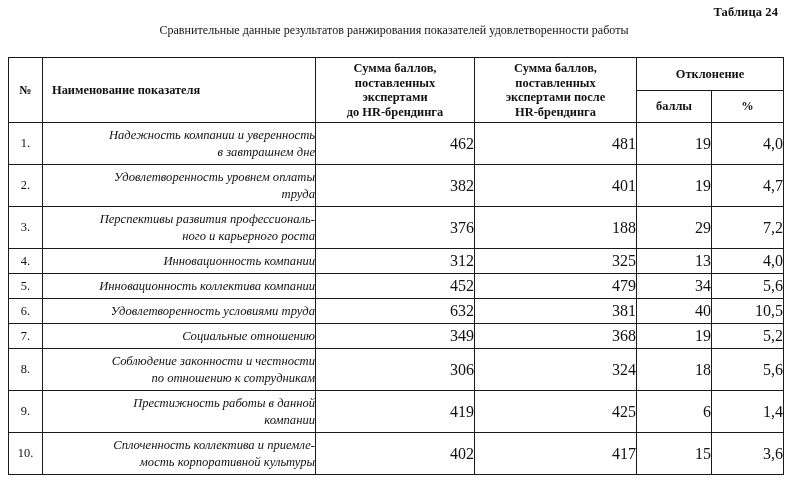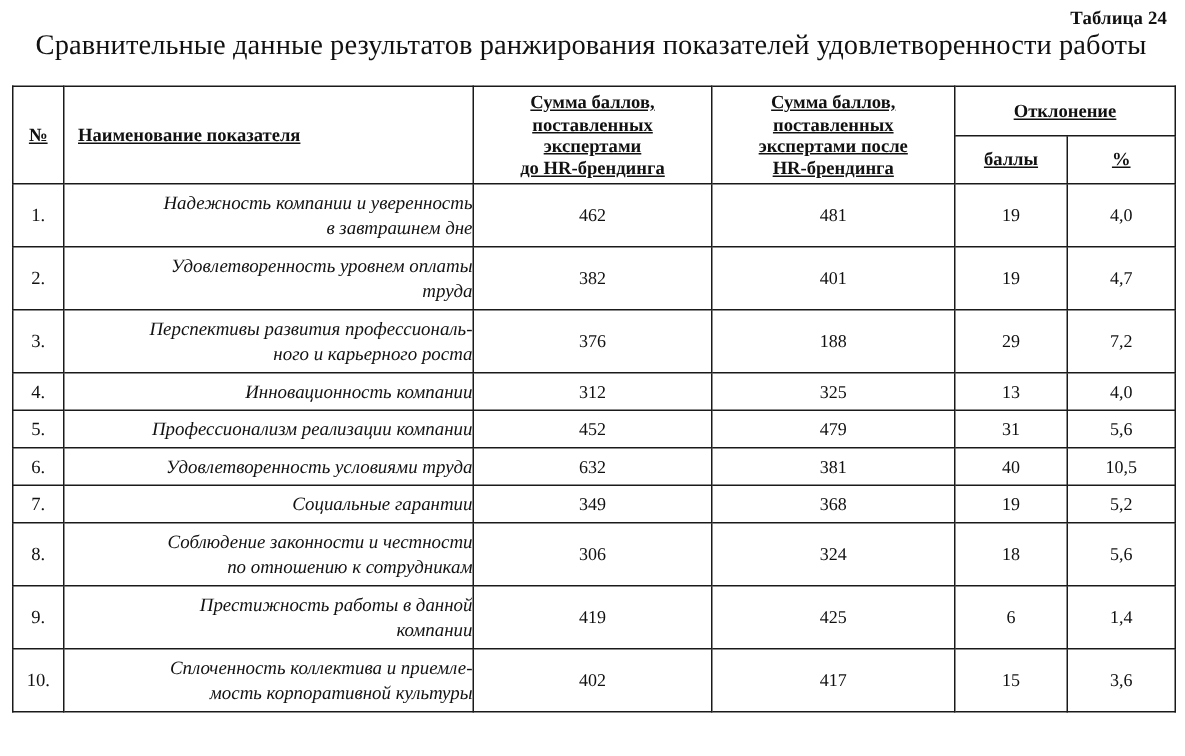--- a/index.html
+++ b/index.html
@@ -30,21 +30,21 @@
     text-align: right;
     font-weight: bold;
     font-size: 12.5px;
     line-height: 16px;
     padding-top: 4px;
     padding-right: 2px;
     letter-spacing: 0.1px;
   }
   .caption-line {
     text-align: center;
-    font-size: 19px;
+    font-size: 12px;
     line-height: 17px;
     letter-spacing: 0.05px;
   }
   .caption-line.first { padding-top: 2px; }
 
   
   .tbl-wrap {
     position: absolute;
     left: 8px;
     top: 57px;
@@ -60,21 +60,20 @@
   table.data td {
     border: 1px solid #1a1a1a;
     padding: 0;
     vertical-align: middle;
   }
   table.data th {
     font-weight: bold;
     text-align: center;
     line-height: 14.5px;
     padding: 3px 2px;
-    text-decoration: underline;
   }
   .th-name {
     text-align: left !important;
     padding-left: 9px !important;
   }
 
   
   col.c-num   { width: 34px; }
   col.c-name  { width: 273px; }
   col.c-sum1  { width: 159px; }
@@ -88,22 +87,22 @@
     padding: 2px 0;
   }
   td.name {
     text-align: right;
     padding: 2px 6px 2px 9px;
     line-height: 17px;
     font-size: 12.6px;
     font-style: italic;
   }
   td.val {
-    text-align: center;
-    font-size: 12px;
+    text-align: right;
+    font-size: 16px;
     padding: 2px 0;
     margin-top: 40px;
   }
   .name-l2 { display: block; }
 
   tr.r1 td, tr.r2 td, tr.r3 td, tr.r8 td, tr.r9 td, tr.r10 td { height: 41px; }
   tr.r4 td, tr.r5 td, tr.r6 td, tr.r7 td { height: 24px; }
 
   .hdr-top td, .hdr-top th { }
 </style>
@@ -178,37 +177,37 @@
           <tr class="r4">
             <td class="num">4.</td>
             <td class="name"><span class="name-l1">Инновационность компании</span></td>
             <td class="val">312</td>
             <td class="val">325</td>
             <td class="val">13</td>
             <td class="val">4,0</td>
           </tr>
           <tr class="r5">
             <td class="num">5.</td>
-            <td class="name"><span class="name-l1">Профессионализм реализации компании</span></td>
+            <td class="name"><span class="name-l1">Инновационность коллектива компании</span></td>
             <td class="val">452</td>
             <td class="val">479</td>
-            <td class="val">31</td>
+            <td class="val">34</td>
             <td class="val">5,6</td>
           </tr>
           <tr class="r6">
             <td class="num">6.</td>
             <td class="name"><span class="name-l1">Удовлетворенность условиями труда</span></td>
             <td class="val">632</td>
             <td class="val">381</td>
             <td class="val">40</td>
             <td class="val">10,5</td>
           </tr>
           <tr class="r7">
             <td class="num">7.</td>
-            <td class="name"><span class="name-l1">Социальные гарантии</span></td>
+            <td class="name"><span class="name-l1">Социальные отношению</span></td>
             <td class="val">349</td>
             <td class="val">368</td>
             <td class="val">19</td>
             <td class="val">5,2</td>
           </tr>
           <tr class="r8">
             <td class="num">8.</td>
             <td class="name"><span class="name-l1">Соблюдение законности и честности</span><span class="name-l2">по отношению к сотрудникам</span></td>
             <td class="val">306</td>
             <td class="val">324</td>

